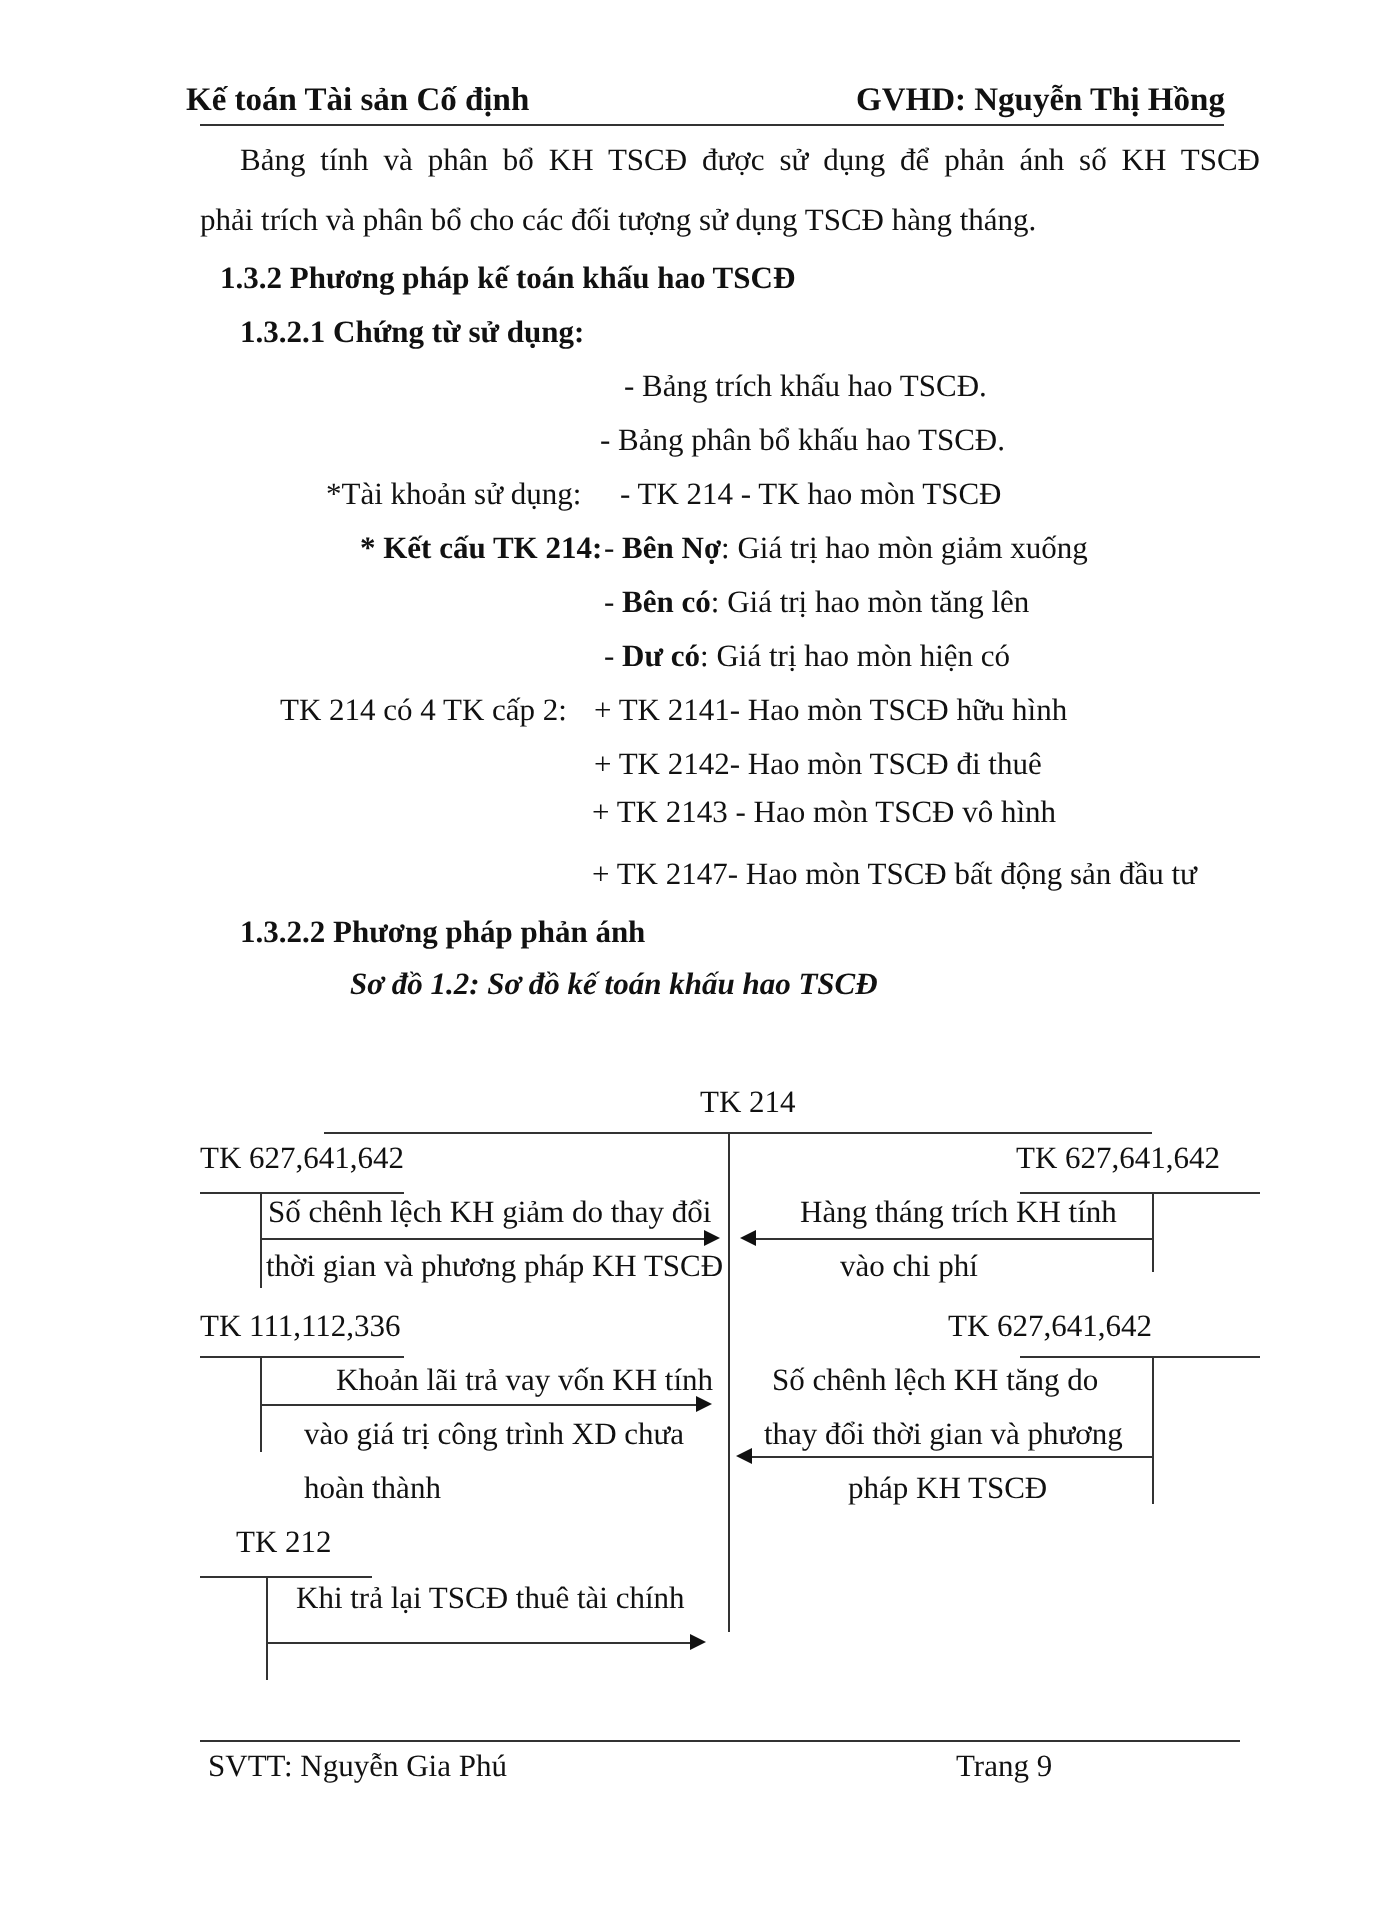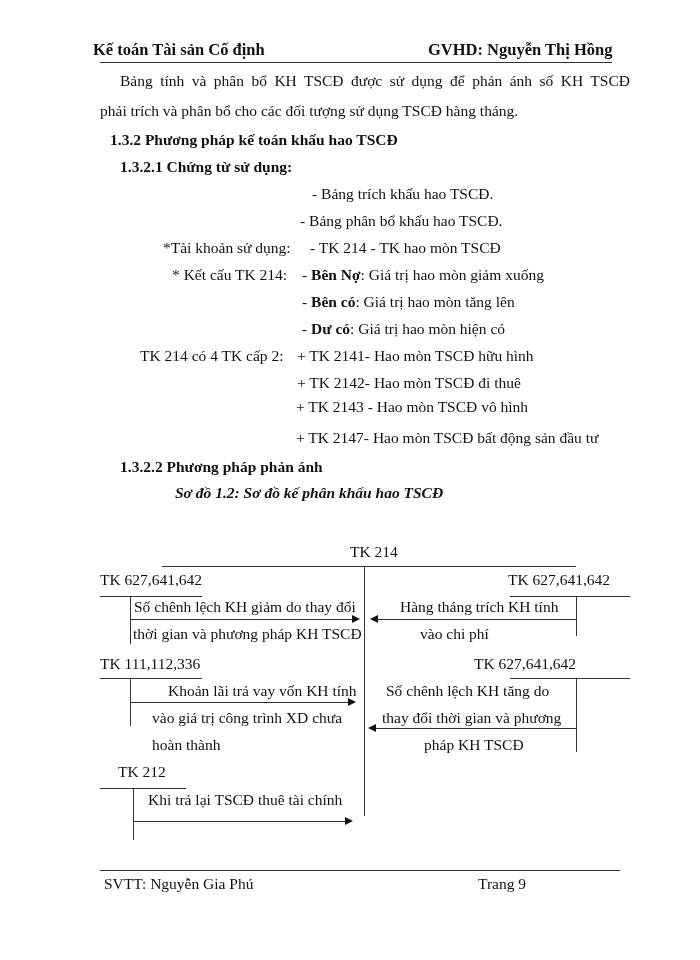--- a/index.html
+++ b/index.html
@@ -30,39 +30,39 @@
 
 <div class="abs t b" style="left:110px; top:131px;">1.3.2 Phương pháp kế toán khấu hao TSCĐ</div>
 <div class="abs t b" style="left:120px; top:158px;">1.3.2.1 Chứng từ sử dụng:</div>
 
 <div class="abs t" style="left:312px; top:185px;">- Bảng trích khấu hao TSCĐ.</div>
 <div class="abs t" style="left:300px; top:212px;">- Bảng phân bổ khấu hao TSCĐ.</div>
 
 <div class="abs t" style="left:163px; top:239px;">*Tài khoản sử dụng:</div>
 <div class="abs t" style="left:310px; top:239px;">- TK 214 - TK hao mòn TSCĐ</div>
 
-<div class="abs t" style="left:172px; top:266px;">* Kết cấu TK 214:</div>
+<div class="abs t" style="left:180px; top:266px;font-weight:bold;">* Kết cấu TK 214:</div>
 <div class="abs t" style="left:302px; top:266px;">
   <span>- </span><b>Bên Nợ</b><span>: Giá trị hao mòn giảm xuống</span>
 </div>
 <div class="abs t" style="left:302px; top:293px;">
   <span>- </span><b>Bên có</b><span>: Giá trị hao  mòn tăng lên</span>
 </div>
 <div class="abs t" style="left:302px; top:320px;">
   <span>- </span><b>Dư có</b><span>: Giá trị hao mòn hiện có</span>
 </div>
 
 <div class="abs t" style="left:140px; top:347px;">TK 214 có 4 TK cấp 2:</div>
 <div class="abs t" style="left:297px; top:347px;">+ TK 2141- Hao mòn TSCĐ hữu hình</div>
 <div class="abs t" style="left:297px; top:374px;">+ TK 2142- Hao mòn TSCĐ đi thuê</div>
 <div class="abs t" style="left:296px; top:398px;">+ TK 2143 - Hao mòn TSCĐ vô hình</div>
 <div class="abs t" style="left:296px; top:429px;">+ TK 2147- Hao mòn TSCĐ bất động sản đầu tư</div>
 
 <div class="abs t b" style="left:120px; top:458px;">1.3.2.2 Phương pháp phản ánh</div>
-<div class="abs t bi" style="left:175px; top:484px;">Sơ đồ 1.2: Sơ đồ kế phân khấu hao TSCĐ</div>
+<div class="abs t bi" style="left:175px; top:484px;">Sơ đồ 1.2: Sơ đồ kế toán khấu hao TSCĐ</div>
 
 <div>
   <div class="abs t" style="left:350px; top:543px;">TK 214</div>
   <div class="hline" style="left:162px; top:566px; width:414px;"></div>
   <div class="vline" style="left:364px; top:566px; height:250px;"></div>
 
   <div class="abs t" style="left:100px; top:571px;">TK 627,641,642</div>
   <div class="hline" style="left:100px; top:596px; width:102px;"></div>
   <div class="vline" style="left:130px; top:596px; height:48px;"></div>
   <div class="abs t" style="left:134px; top:598px;">Số chênh lệch KH giảm do thay đổi</div>

